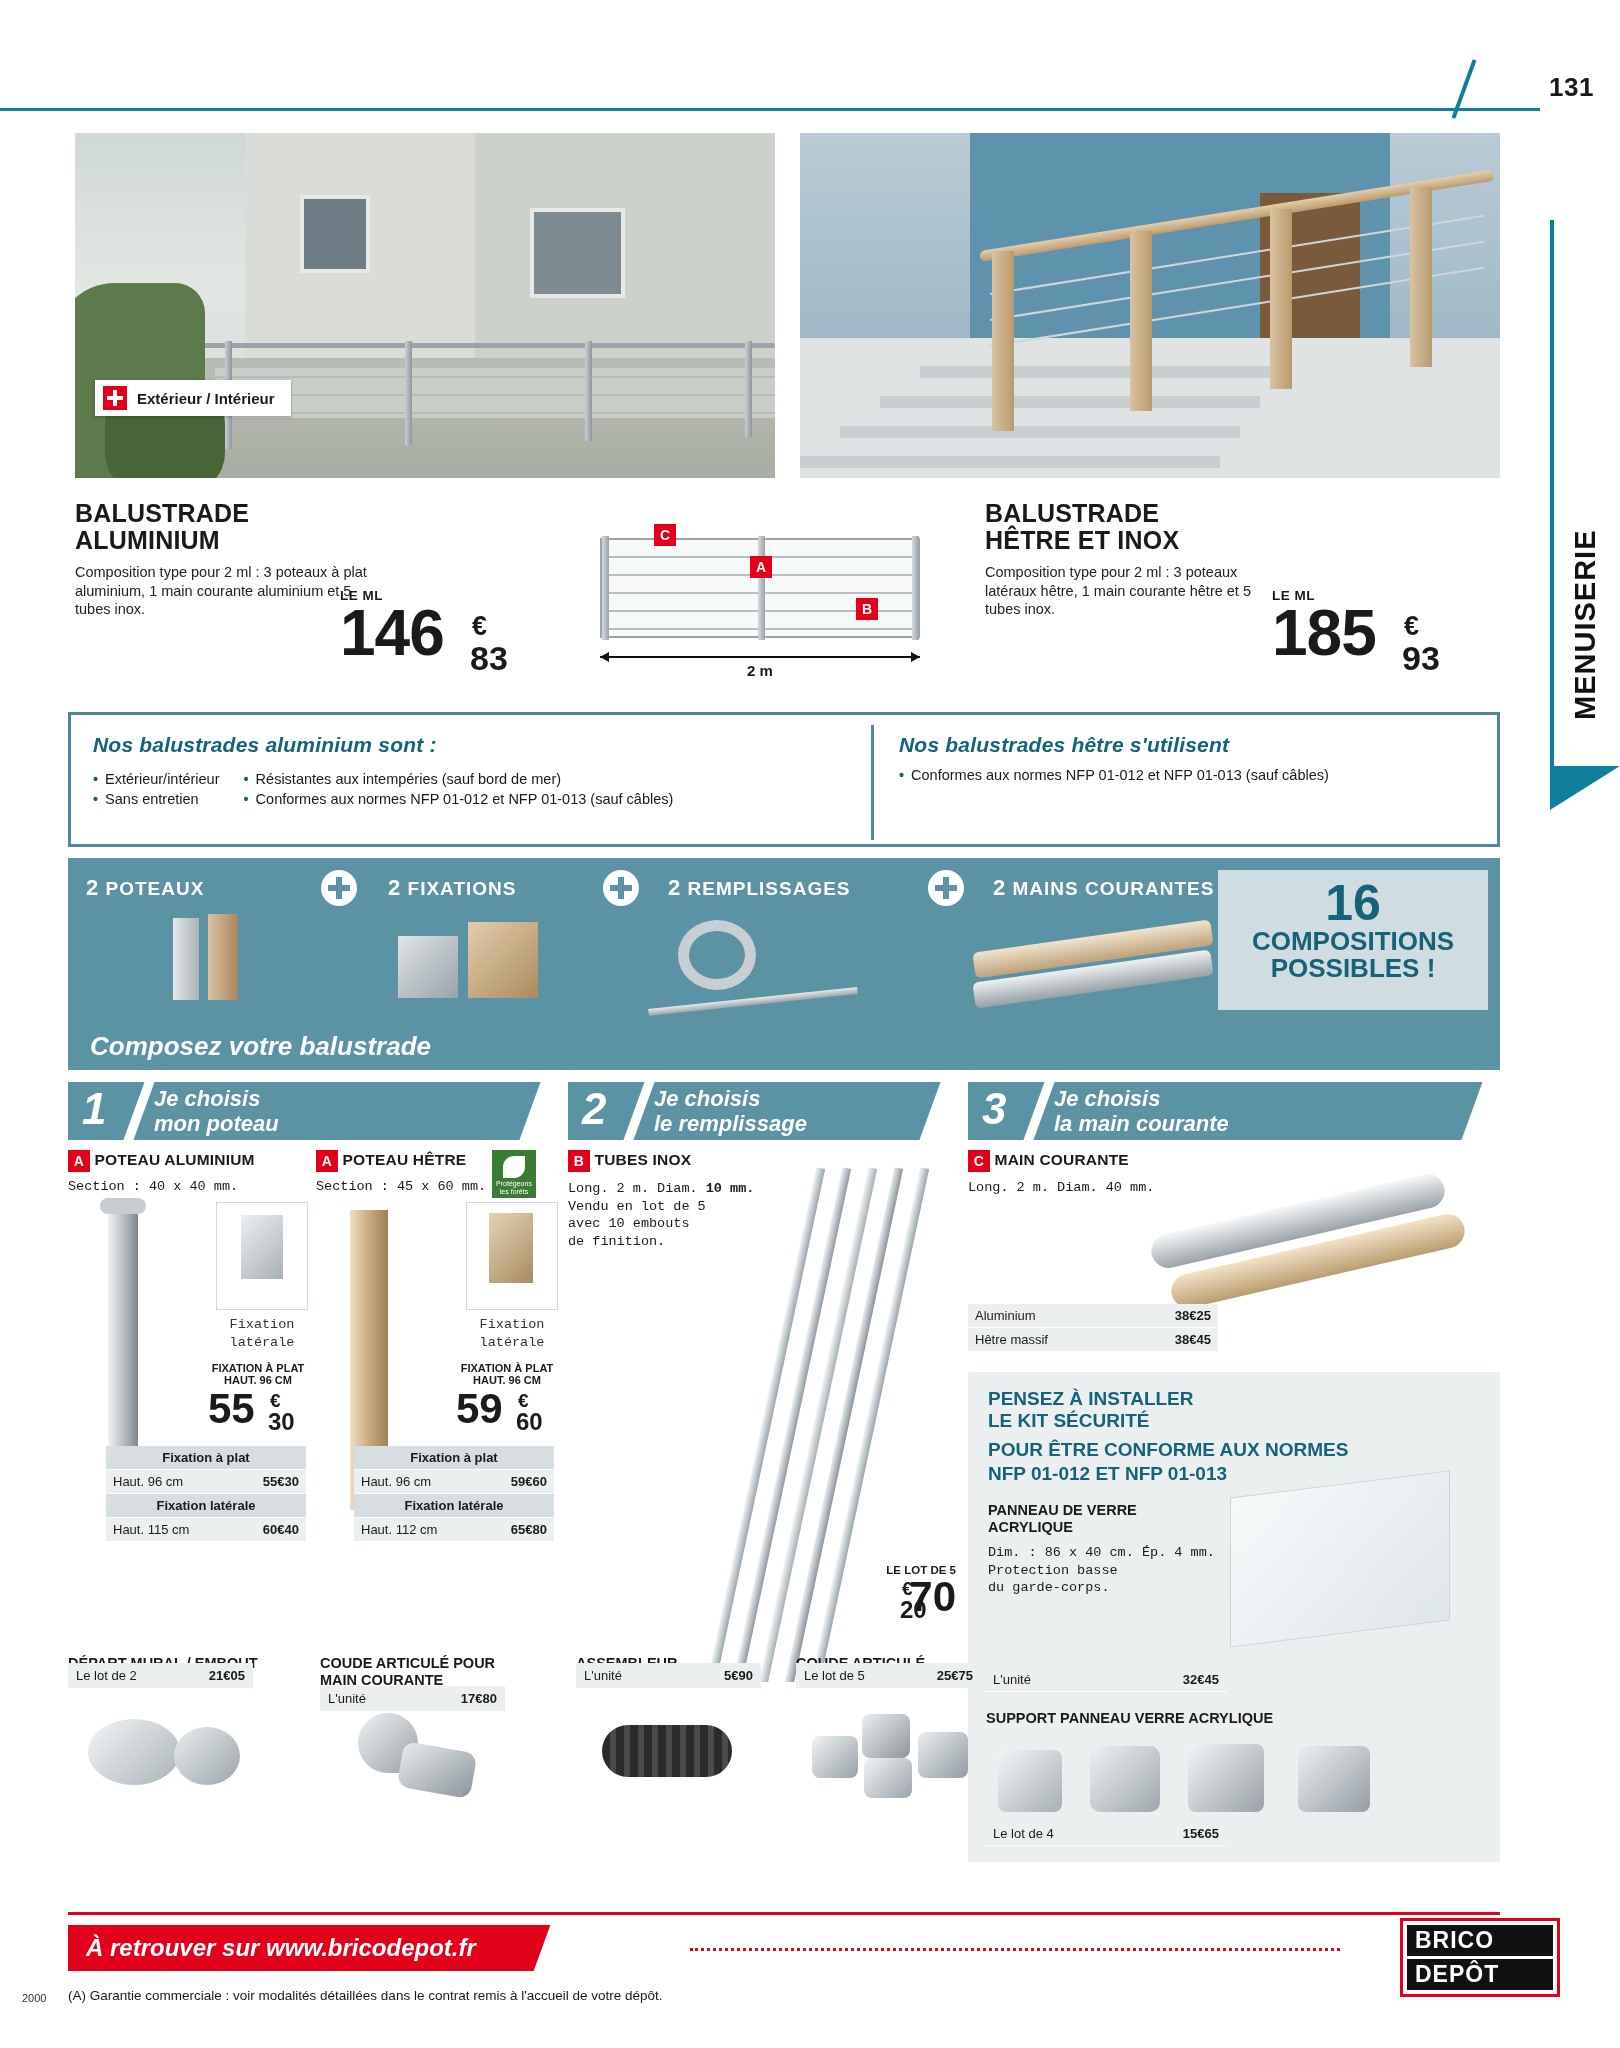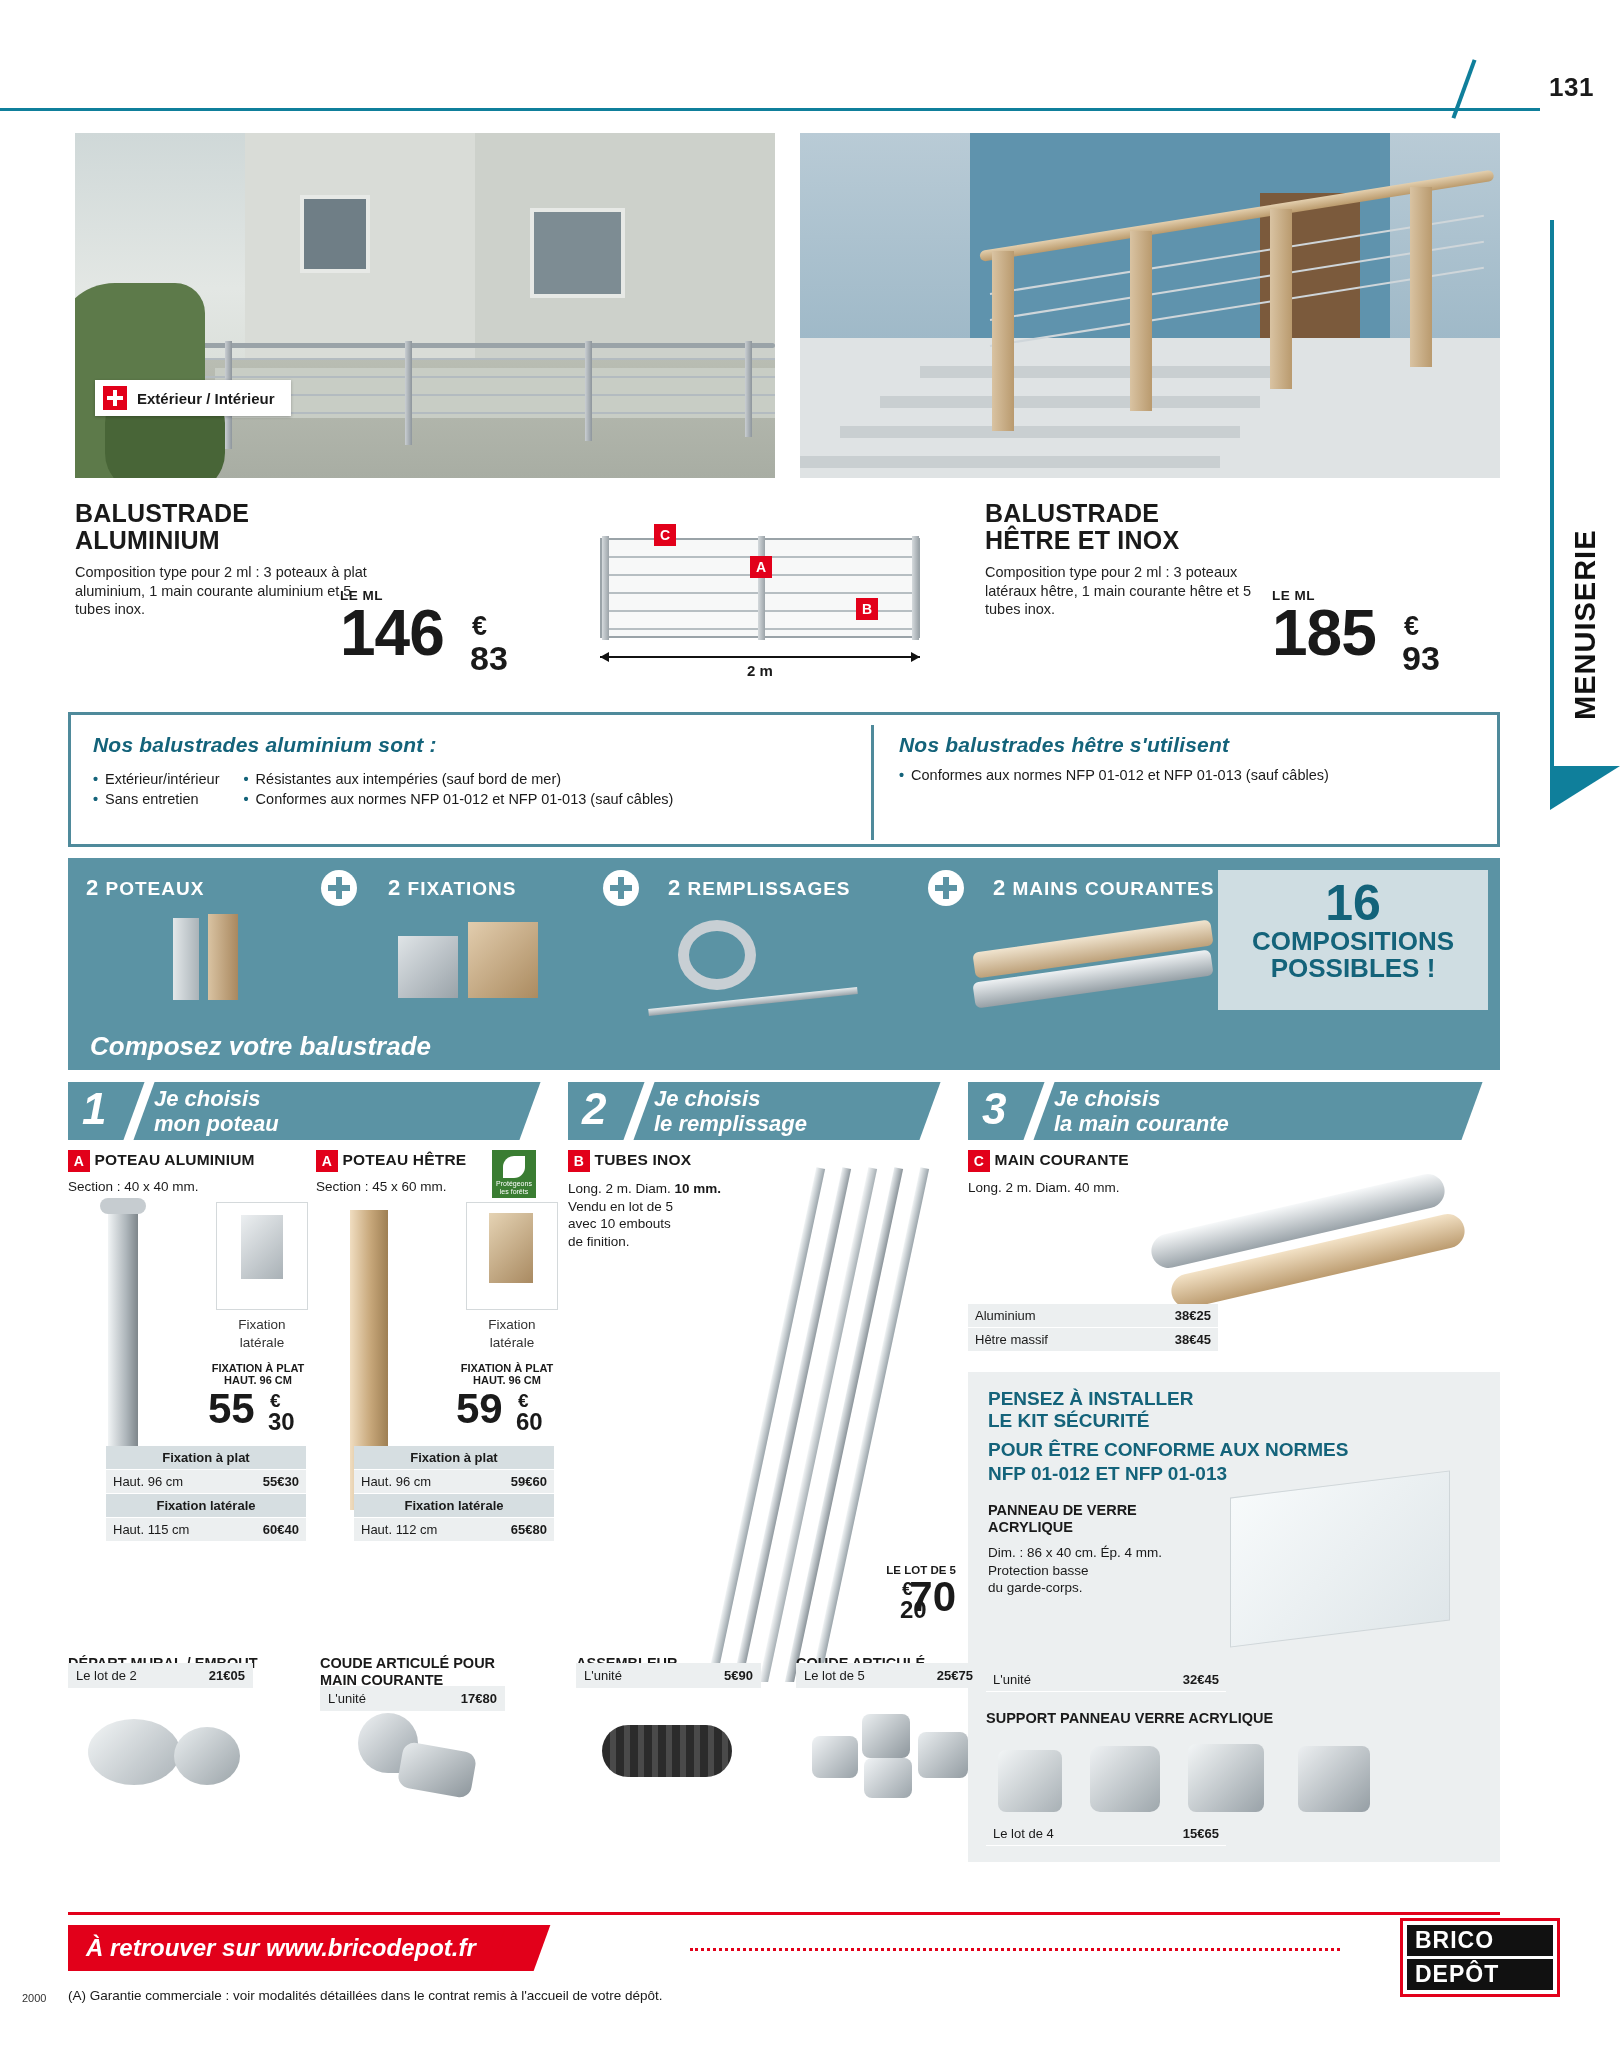--- a/index.html
+++ b/index.html
@@ -141,21 +141,21 @@
   .stepbar .txt { position:absolute; left:86px; top:5px; font-size:22px; font-weight:bold; font-style:italic; line-height:1.12;}
   .stepbar:after{content:""; position:absolute; right:-18px; top:0; width:46px; height:58px; background:#fff; transform:skewX(-20deg);}
   .stepbar.white-l:before{content:""; position:absolute; left:66px; top:0; width:10px; height:58px; background:#fff; transform:skewX(-20deg);}
 
   .col1 { position:absolute; left:0; top:0; width:490px; }
   .col2 { position:absolute; left:500px; top:0; width:390px; }
   .col3 { position:absolute; left:900px; top:0; width:532px; }
 
   .tagA { display:inline-flex; align-items:center; justify-content:center; width:22px;height:22px;background:#e2001a;color:#fff;font-size:14px;font-weight:bold; vertical-align:middle;}
   .itemhead { font-size:15.5px; font-weight:bold; letter-spacing:.2px; }
-  .small { font-size:13.5px; line-height:1.3; }
+  .small { font-size:13.5px; line-height:1.3;font-family:Liberation Mono, monospace; }
 
   .pricetable { width:100%; border-collapse:collapse; font-size:13px; }
   .pricetable td { padding:4px 7px; border-bottom:1px solid #fff; }
   .pricetable tr.h td { background:#d6dee1; font-weight:bold; text-align:center;}
   .pricetable tr.v td { background:#eceff0; }
   .pricetable td.r { text-align:right; font-weight:bold;}
 
   .pricebig { position:relative; }
   .pricebig .n { font-size:42px; font-weight:bold; line-height:1; }
   .pricebig .e { position:absolute; font-size:19px; font-weight:bold; }

